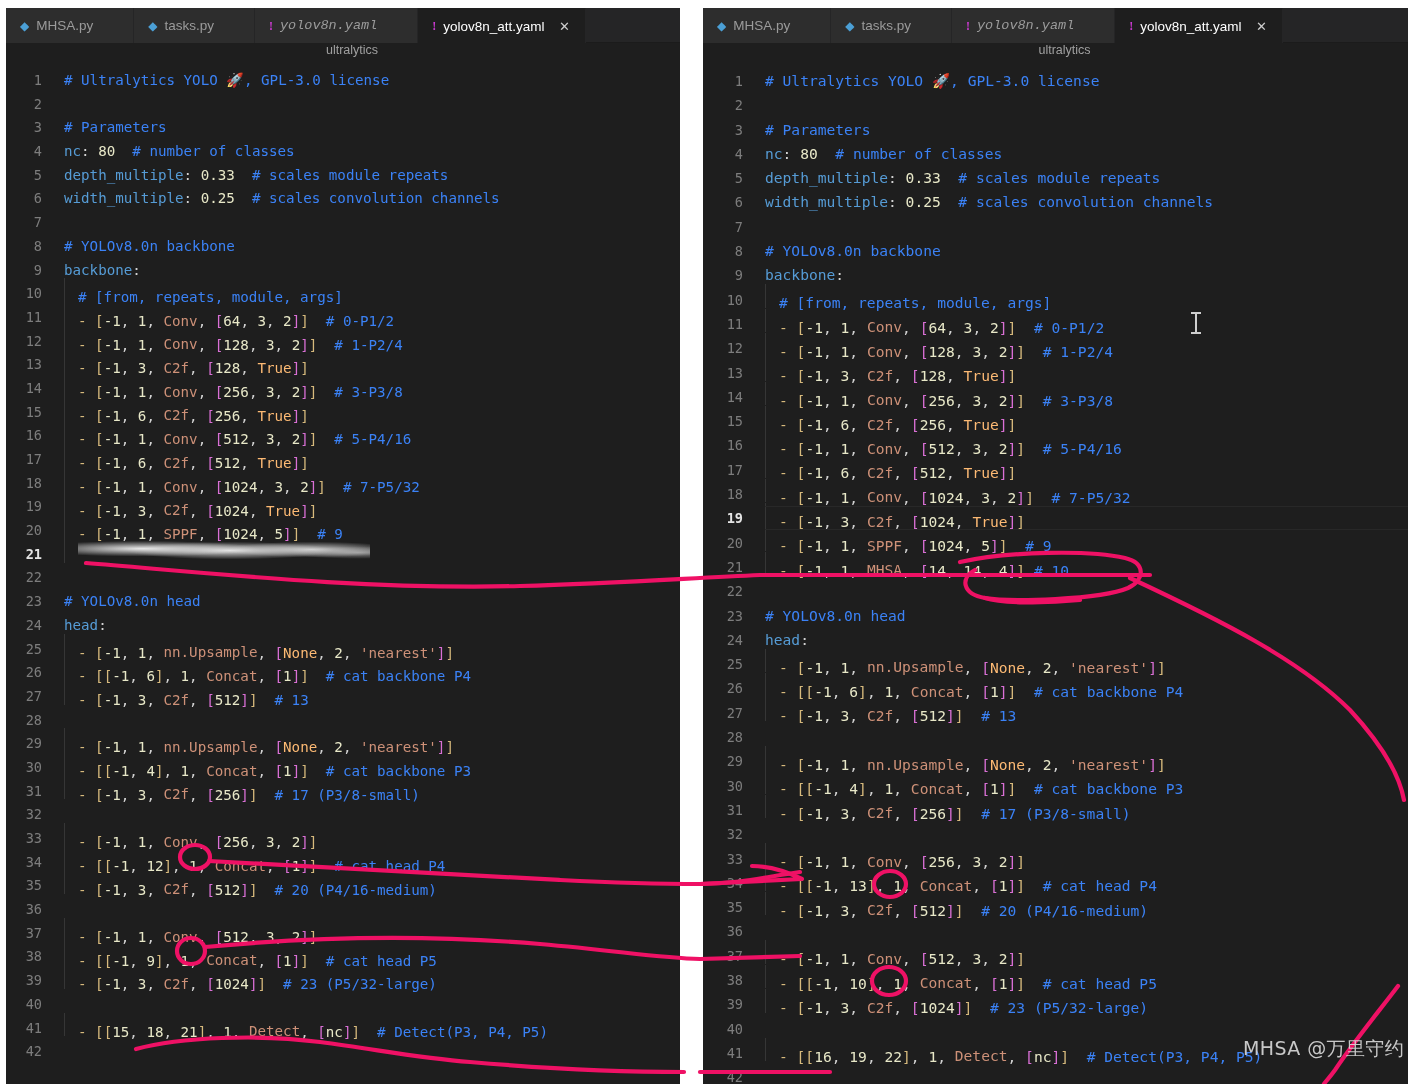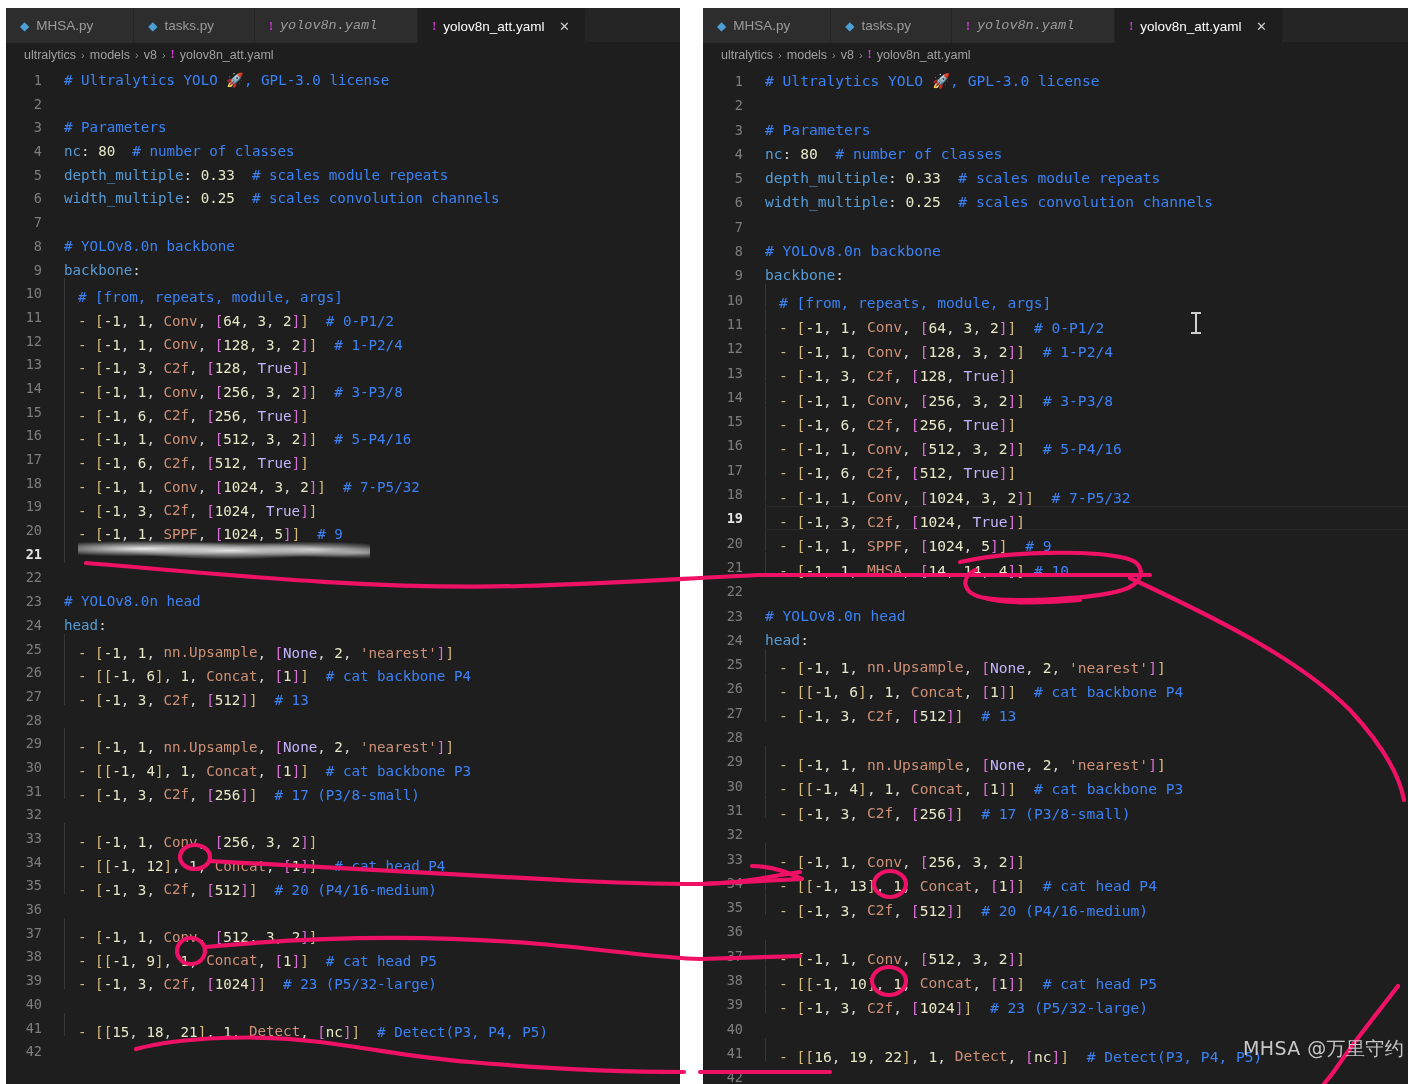--- a/index.html
+++ b/index.html
@@ -62,20 +62,21 @@
   
   .breadcrumb {
     display: flex;
     align-items: center;
     gap: 5px;
     height: 23px;
     padding: 0 0 0 18px;
     font-size: 12.5px;
     color: #a0a0a0;
     background: #1e1e1e;
+    flex-direction: column;
   }
   .crumb-sep { color: #8a8a8a; font-size: 11px; }
   .crumb-icon { color: #cd3ad3; font-weight: bold; font-family: "Liberation Serif", serif; }
 
   
   .code {
     position: relative;
     font-family: "DejaVu Sans Mono", monospace;
     font-size: 14.2px;
     line-height: 23.7px;
@@ -109,21 +110,21 @@
   .src { flex: 1; }
 
   
   .c  { color: #3b82f6; }            
   .k  { color: #569cd6; }            
   .n  { color: #e8e8c8; }            
   .b1 { color: #d7ba7d; }            
   .b2 { color: #da70d6; }            
   .m  { color: #ce9178; margin-top: 46px; }            
   .s  { color: #ce9178; }            
-  .t  { color: #c4b5fd; }            
+  .t  { color: #fdba74; }            
   .p  { color: #d4d4d4; }            
   .d  { color: #d7ba7d; }            
 
   
   .smudge {
     position: absolute;
     left: 78px; top: 537px;
     width: 292px; height: 26px;
     background:
       radial-gradient(ellipse 55% 42% at 22% 45%, rgba(240,240,240,.97), rgba(240,240,240,0) 72%),

